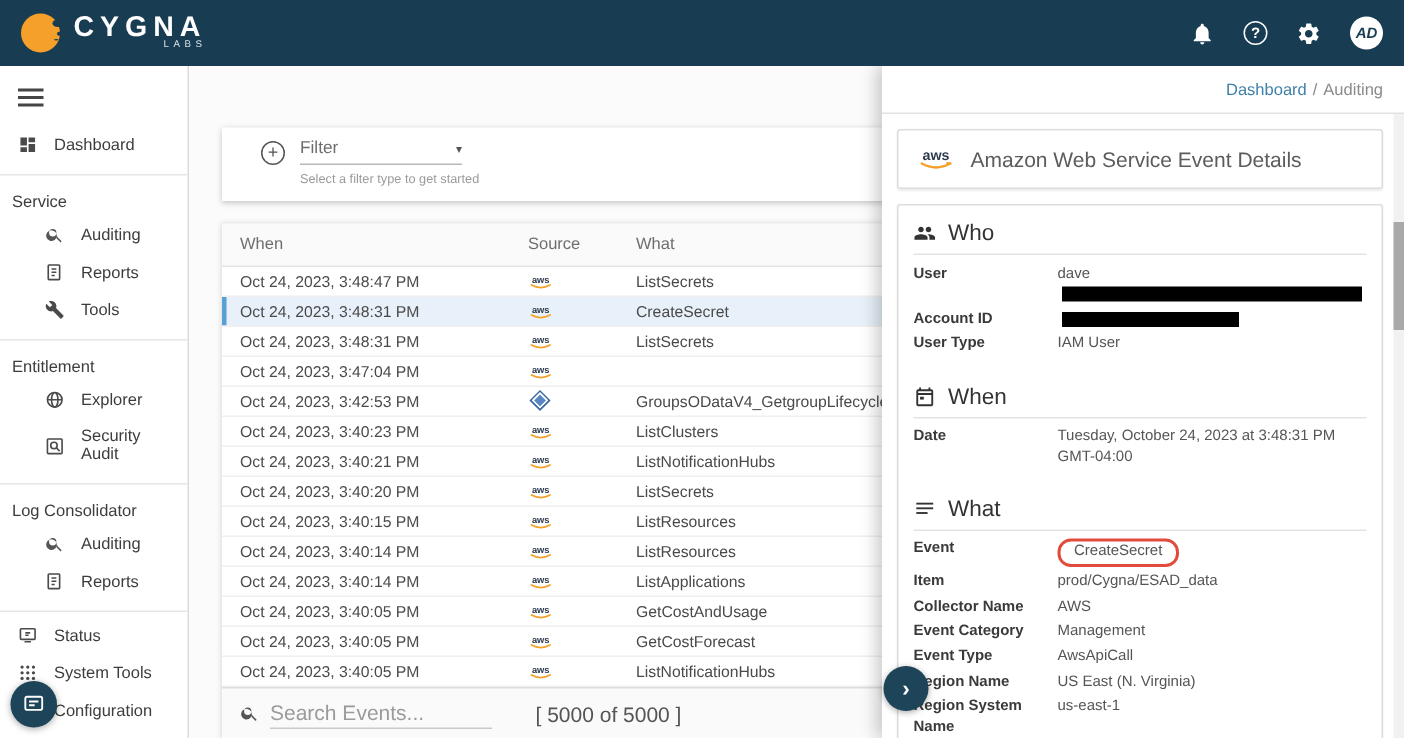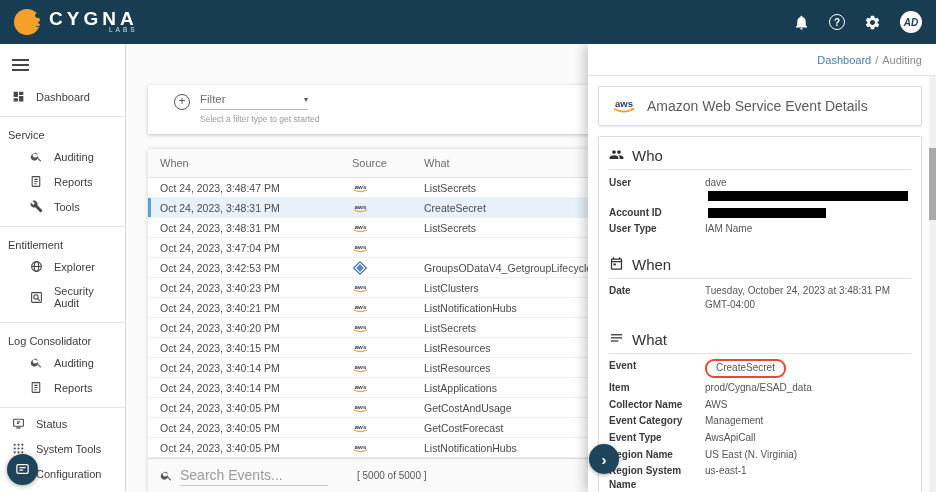--- a/index.html
+++ b/index.html
@@ -44,32 +44,32 @@
   .t-head { display: grid; grid-template-columns: 192px 72px 1fr; height: 30px; align-items: center; background: #fafafa; border-top: 1px solid #ececec; border-bottom: 1px solid #e3e3e3; color: #6e6e6e; font-size: 11px; padding-left: 12px; flex-shrink: 0; }
   .t-head .hcell { cursor: pointer; }
   .t-body { flex: 1; overflow: hidden; }
   .t-row { display: grid; grid-template-columns: 192px 72px 1fr; height: 20px; align-items: center; border-bottom: 1px solid #f0f0f0; color: #4a4a4a; font-size: 10.5px; padding-left: 12px; cursor: pointer; white-space: nowrap; }
   .t-row.selected { background: #E8F1F9; box-shadow: inset 3px 0 0 #56A0D3; }
   .aws-mini { width: 17px; }
   .azure-diamond { width: 8px; height: 8px; margin-left: 4px; transform: rotate(45deg); background: #5B88C4; box-shadow: inset 0 0 0 1.2px #fff, 0 0 0 1px #39699F; }
   .t-foot { height: 34px; border-top: 1px solid #ddd; background: #fafafa; display: flex; align-items: center; padding: 0 12px; gap: 7px; flex-shrink: 0; }
   .t-foot input { border: none; border-bottom: 1px solid #c9c9c9; background: transparent; outline: none; width: 148px; font-size: 14px; color: #555; font-family: "Liberation Sans", sans-serif; padding: 2px 0; }
   .t-foot input::placeholder { color: #9b9b9b; }
-  .t-count { color: #555; font-size: 10px; margin-left: 22px; }
+  .t-count { color: #555; font-size: 14px; margin-left: 22px; }
 
   
   .panel { position: absolute; left: 588px; top: 44px; right: 0; bottom: 0; background: #fff; box-shadow: -4px 0 10px rgba(0,0,0,.20); z-index: 40; display: flex; flex-direction: column; }
   .crumbs { height: 32px; display: flex; align-items: center; justify-content: flex-end; gap: 4px; padding: 0 14px; border-bottom: 1px solid #e2e2e2; font-size: 11px; flex-shrink: 0; }
   .crumb-link { color: #3E7FA8; cursor: pointer; }
   .crumb-cur { color: #8a8a8a; }
   .panel-body { flex: 1; padding: 10px 14px 0 10px; overflow: hidden; position: relative; }
   .title-card { border: 1px solid #ddd; border-radius: 2px; box-shadow: 0 1px 2px rgba(0,0,0,.08); padding: 10px 12px; display: flex; align-items: center; gap: 10px; margin-bottom: 10px; background: #fff; }
   .panel-title { font-size: 14px; color: #5c5c5c; }
   .sections-card { border: 1px solid #ddd; border-radius: 2px; box-shadow: 0 1px 2px rgba(0,0,0,.08); padding: 2px 10px 8px 10px; background: #fff; }
-  .sec-head { display: flex; align-items: flex-start; gap: 8px; padding: 8px 0 5px 0; border-bottom: 1px solid #e3e3e3; margin-bottom: 4px; }
+  .sec-head { display: flex; align-items: center; gap: 8px; padding: 8px 0 5px 0; border-bottom: 1px solid #e3e3e3; margin-bottom: 4px; }
   .sec-head .sic { width: 15px; height: 15px; }
   .sec-title { font-size: 15px; color: #333; }
   .sec-gap { height: 10px; }
   .d-row { display: flex; padding: 1.6px 0; font-size: 10px; line-height: 1.35; }
   .d-label { width: 96px; flex-shrink: 0; font-weight: bold; color: #3a3a3a; }
   .d-value { flex: 1; color: #555; word-break: break-word; }
   .redact { display: inline-block; height: 10px; background: #000; vertical-align: text-bottom; margin-left: 3px; }
   .hl-red { display: inline-block; border: 2px solid #E14B3B; border-radius: 9px; padding: 0px 9px 1px 9px; }
   
   .pscroll { position: absolute; right: 0; top: 32px; bottom: 0; width: 7px; background: #f1f1f1; z-index: 45; }
@@ -422,21 +422,21 @@
         <div class="d-row">
           <span class="d-label">User</span>
           <span class="d-value"><span>dave</span><span class="redact" style="width: 200px;"></span></span>
         </div>
         <div class="d-row">
           <span class="d-label">Account ID</span>
           <span class="d-value"><span class="redact" style="width: 118px;"></span></span>
         </div>
         <div class="d-row">
           <span class="d-label">User Type</span>
-          <span class="d-value"><span>IAM Name</span></span>
+          <span class="d-value"><span>IAM User</span></span>
         </div>
         <div class="sec-gap"></div>
         <div class="sec-head">
           <span class="sic">
             <svg viewBox="0 0 24 24" fill="#333">
               <path d="M19 4h-1V2h-2v2H8V2H6v2H5a2 2 0 0 0-2 2v14a2 2 0 0 0 2 2h14a2 2 0 0 0 2-2V6a2 2 0 0 0-2-2zm0 16H5V10h14v10zM5 8V6h14v2H5z"></path>
               <rect x="7" y="12" width="4" height="3"></rect>
             </svg>
           </span>
           <span class="sec-title">When</span>

